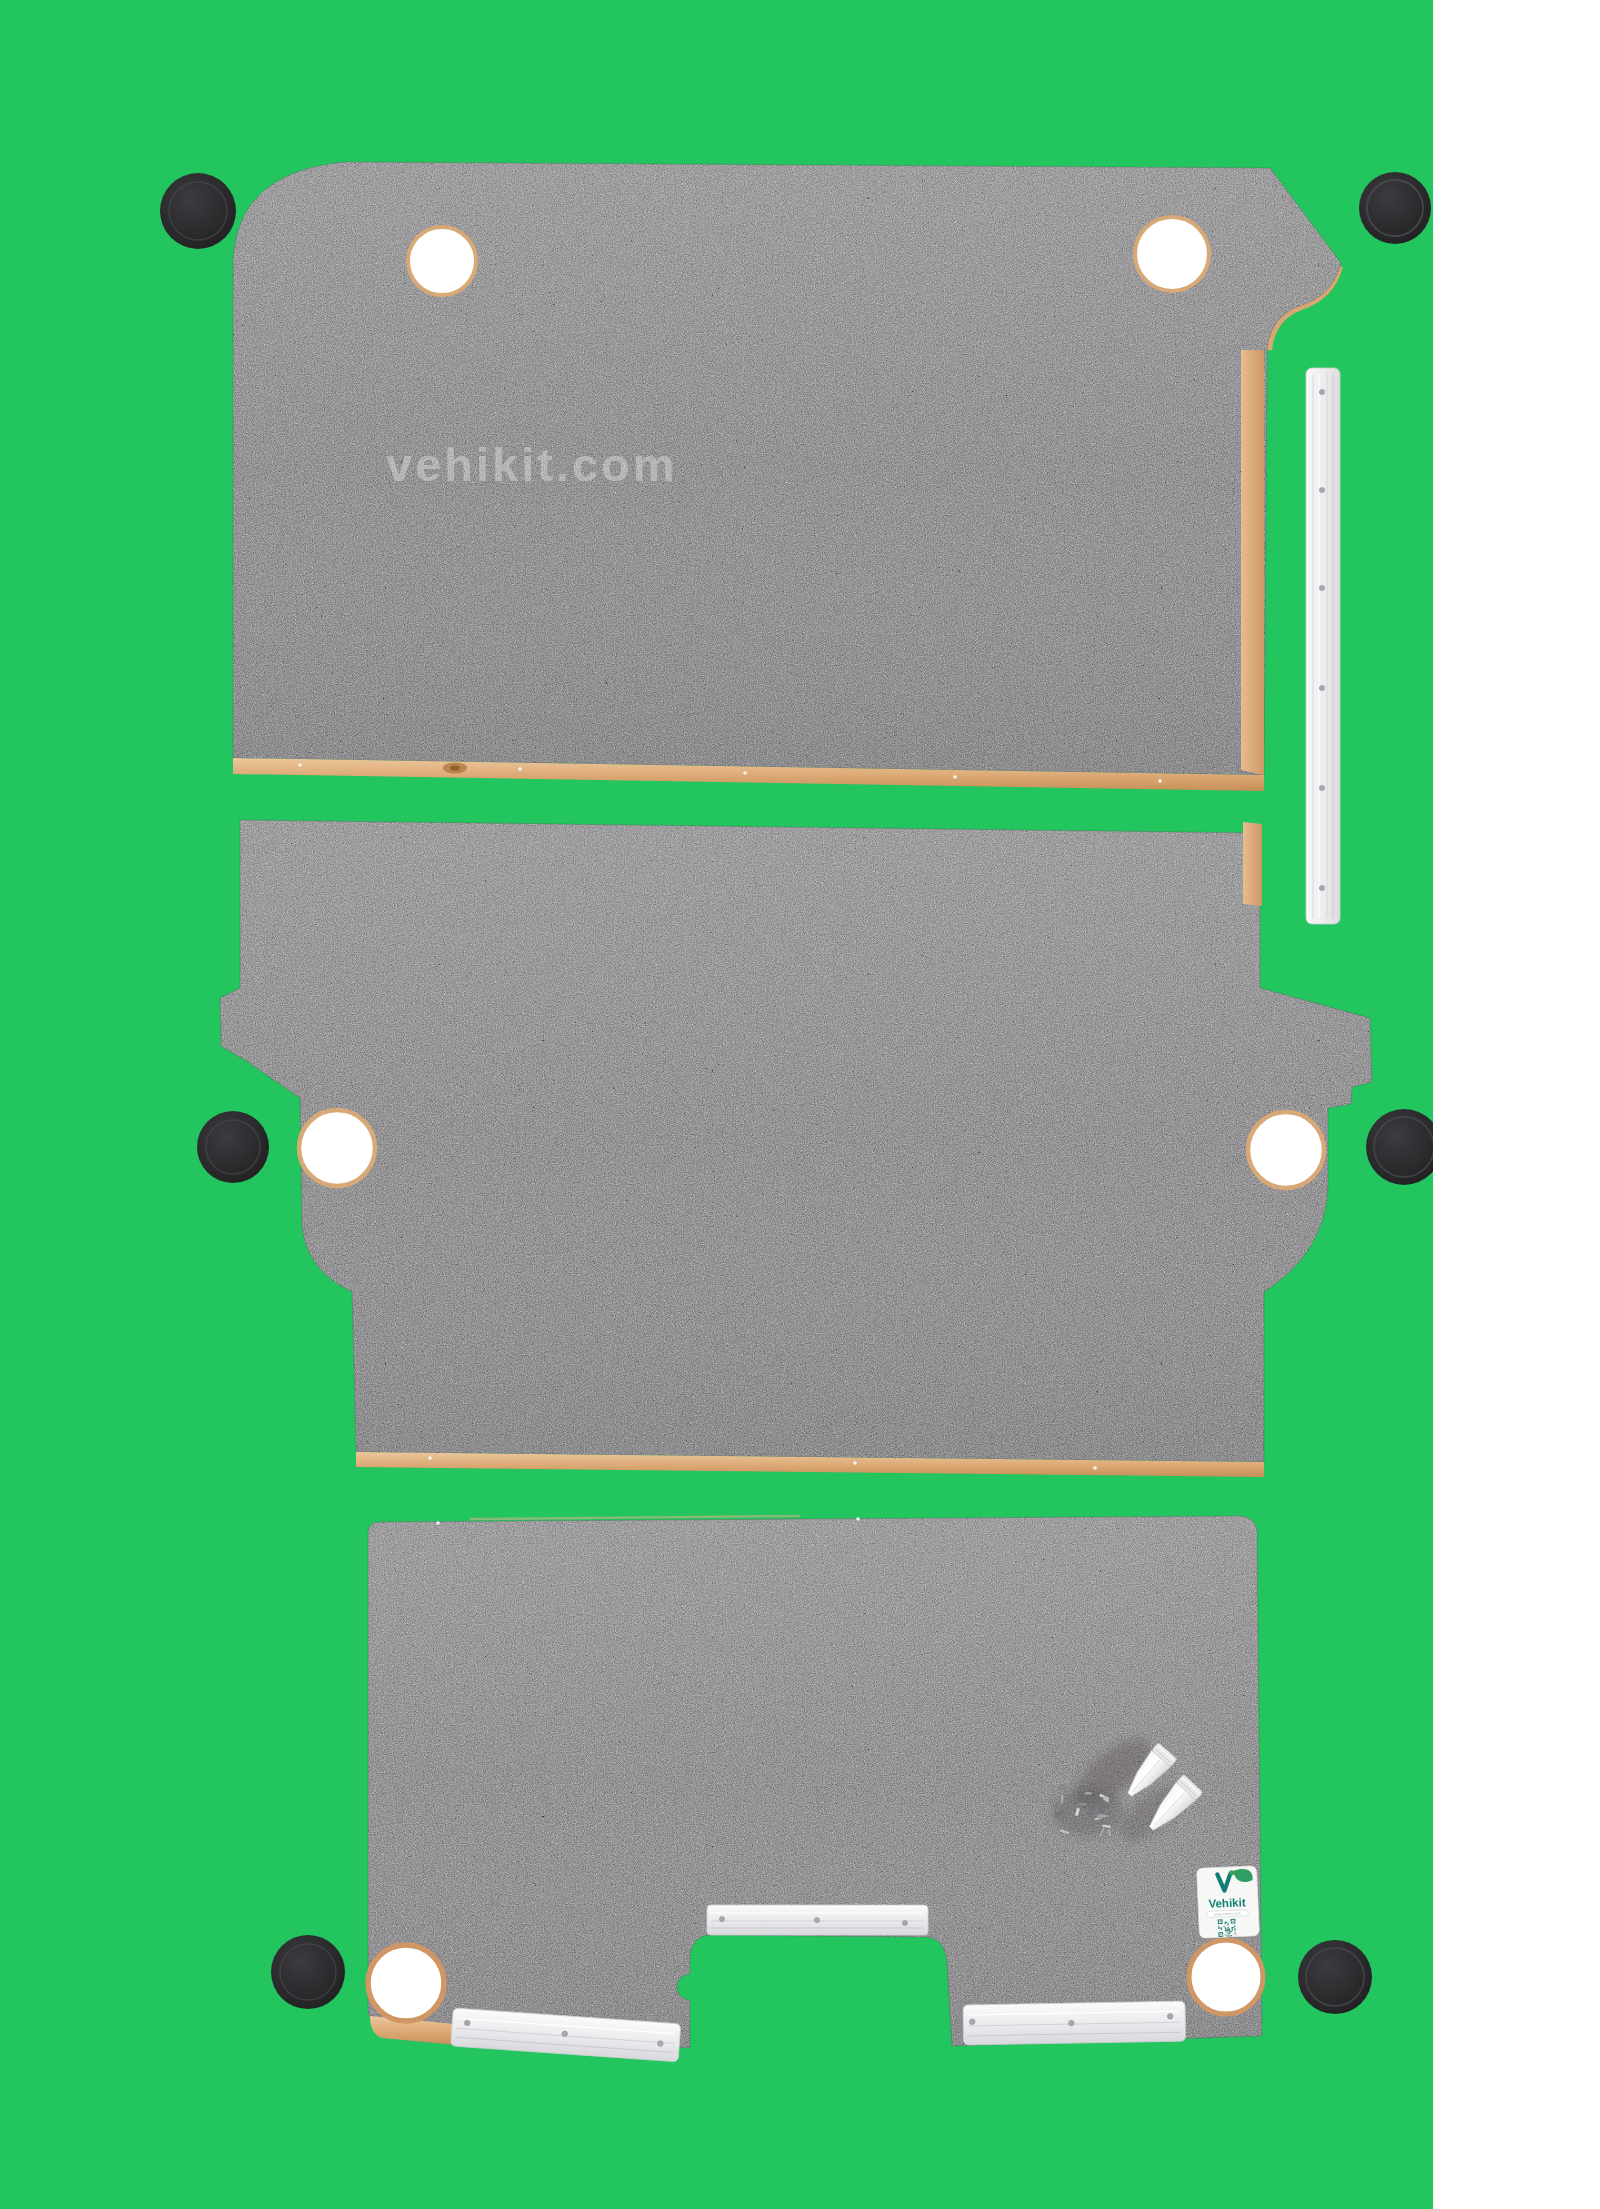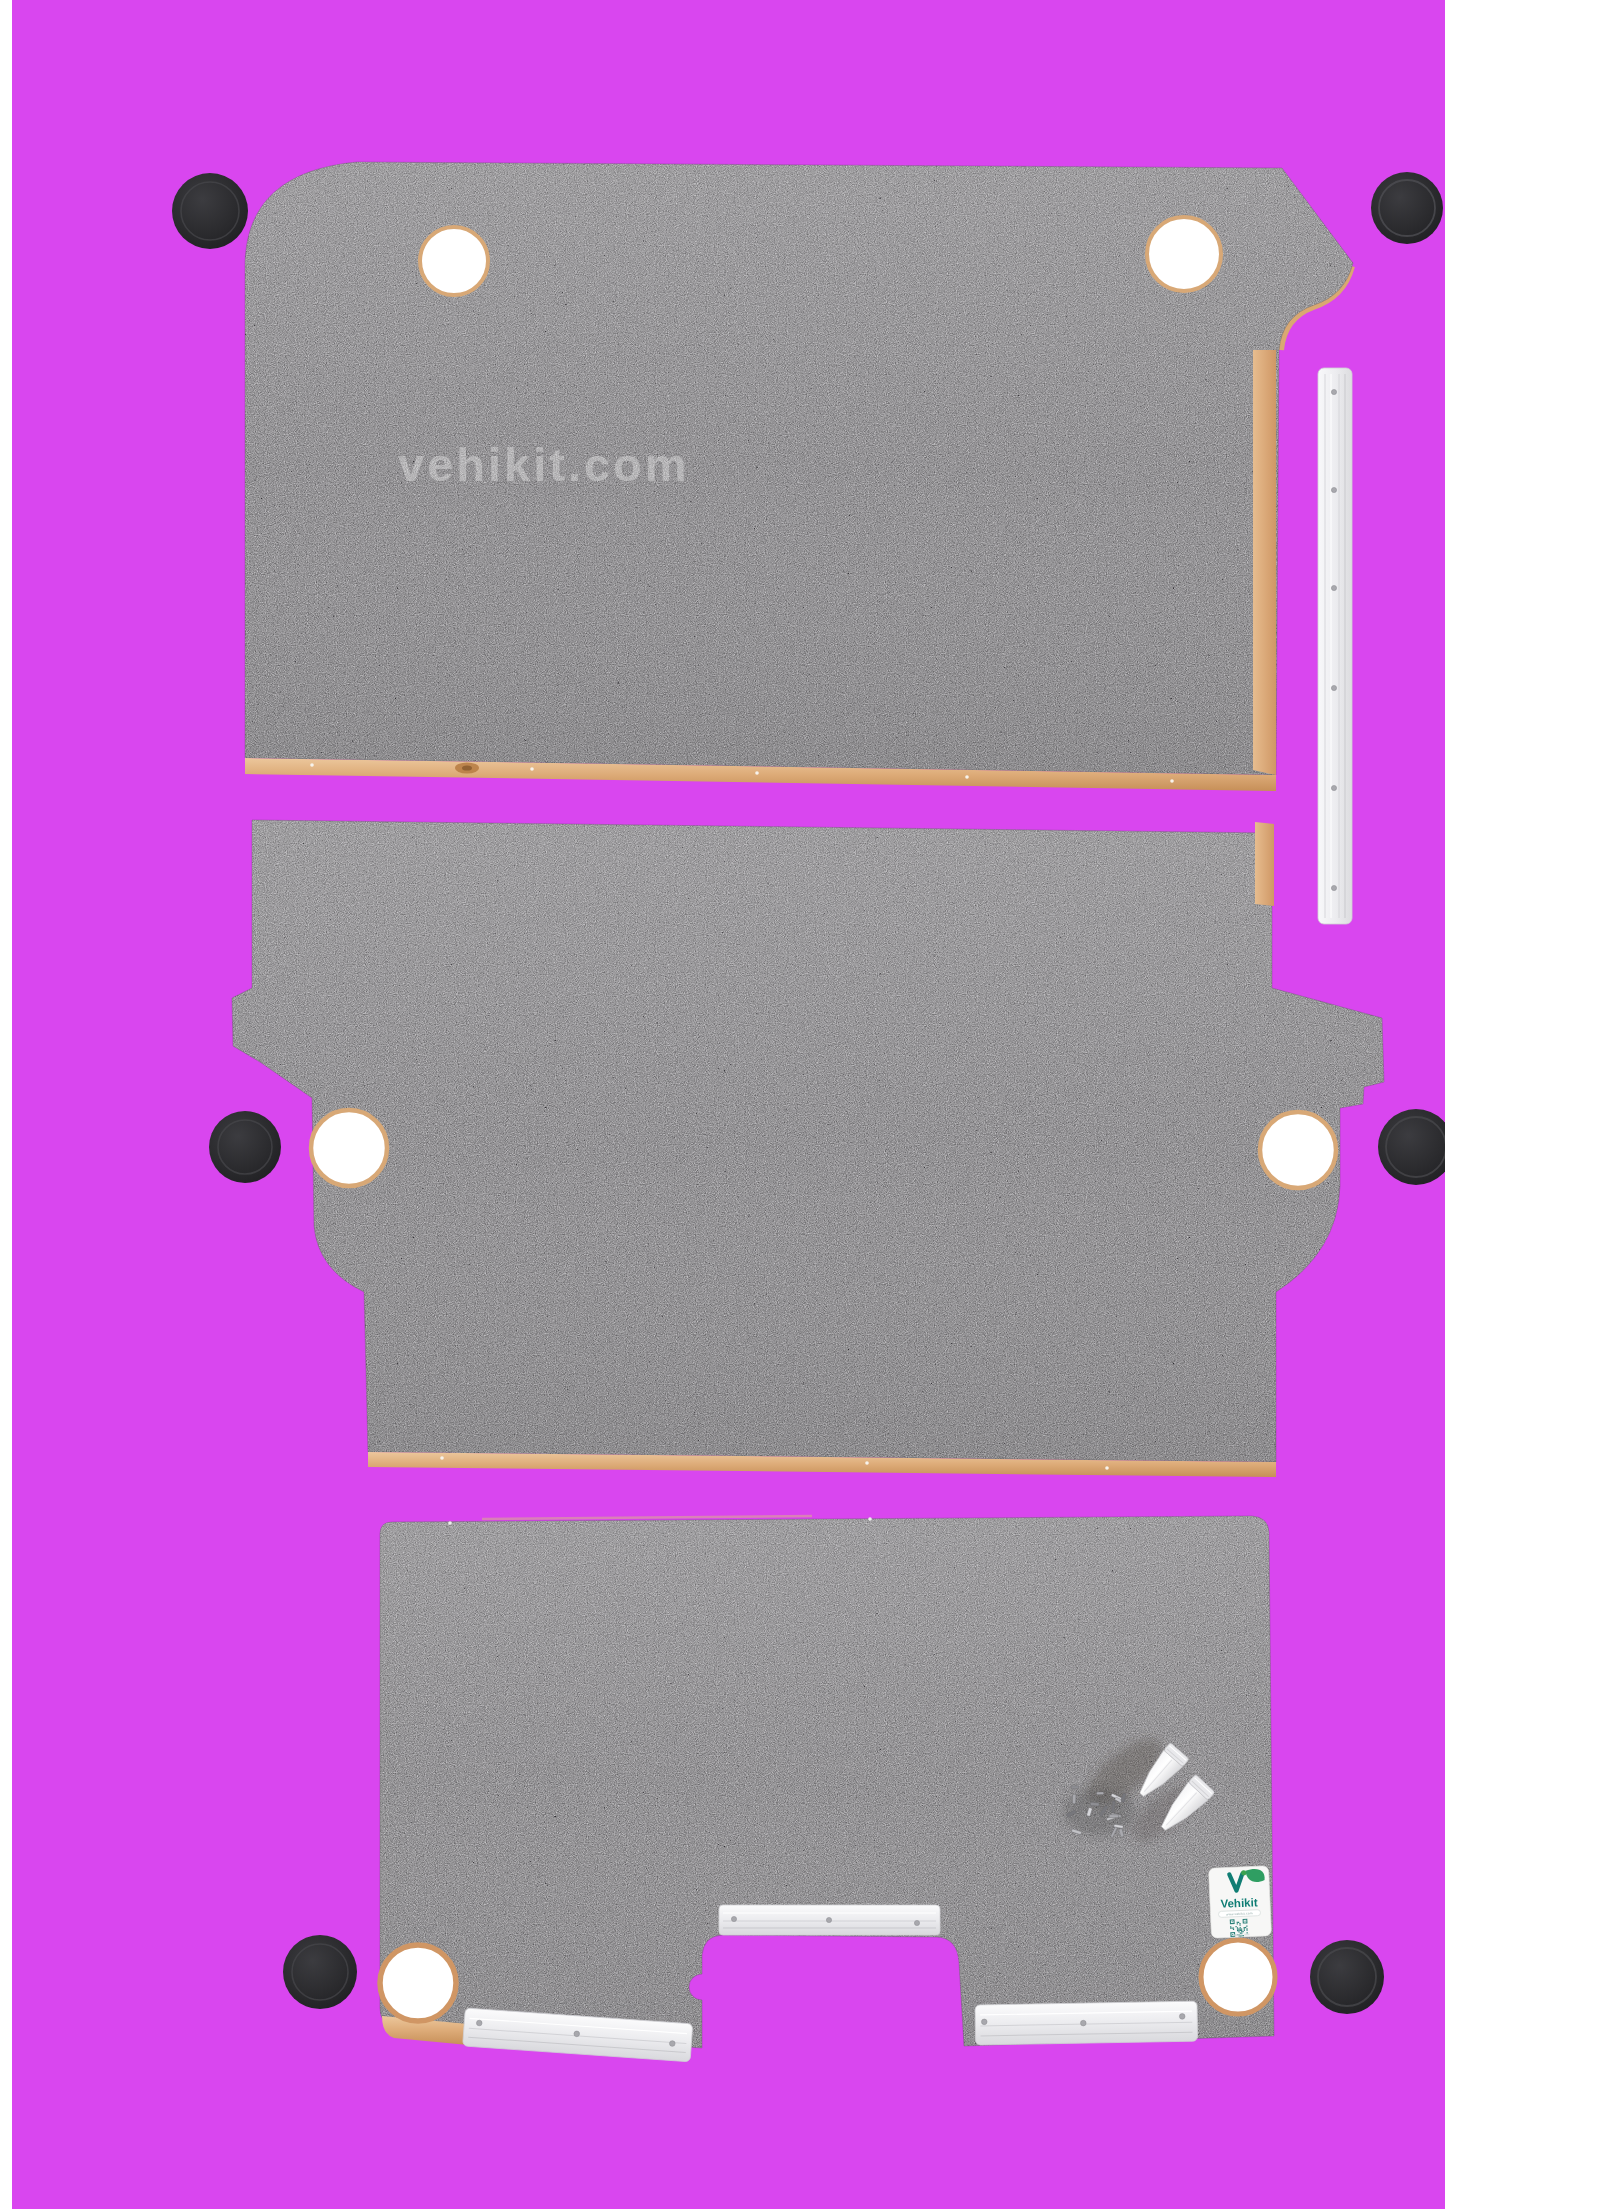--- a/index.html
+++ b/index.html
@@ -1,17 +1,17 @@
 <!DOCTYPE html>
 <html><head>
 <meta charset="utf-8">
 <style>
   html,body{margin:0;padding:0;background:#ffffff;}
-  .stage{position:relative;width:1433px;height:2209px;background:#d946ef;overflow:hidden;
-         font-family:"Liberation Sans", sans-serif;margin-left:12px;}
+  .stage{position:relative;width:1433px;height:2209px;background:#22c55e;overflow:hidden;
+         font-family:"Liberation Sans", sans-serif;}
   svg{display:block;}
   text{font-family:"Liberation Sans", sans-serif;}
 </style>
 </head>
 <body>
 
 <div class="stage">
 <svg width="1600" height="2209" viewBox="0 0 1600 2209">
   <defs>
     <path id="p1" d="M 345,162 L 1270,168 L 1341,263 Q 1333,295 1302,305 Q 1270,316 1267,350 L 1264,775 L 233,758 L 233,262 Q 236,172 345,162 Z"></path>

